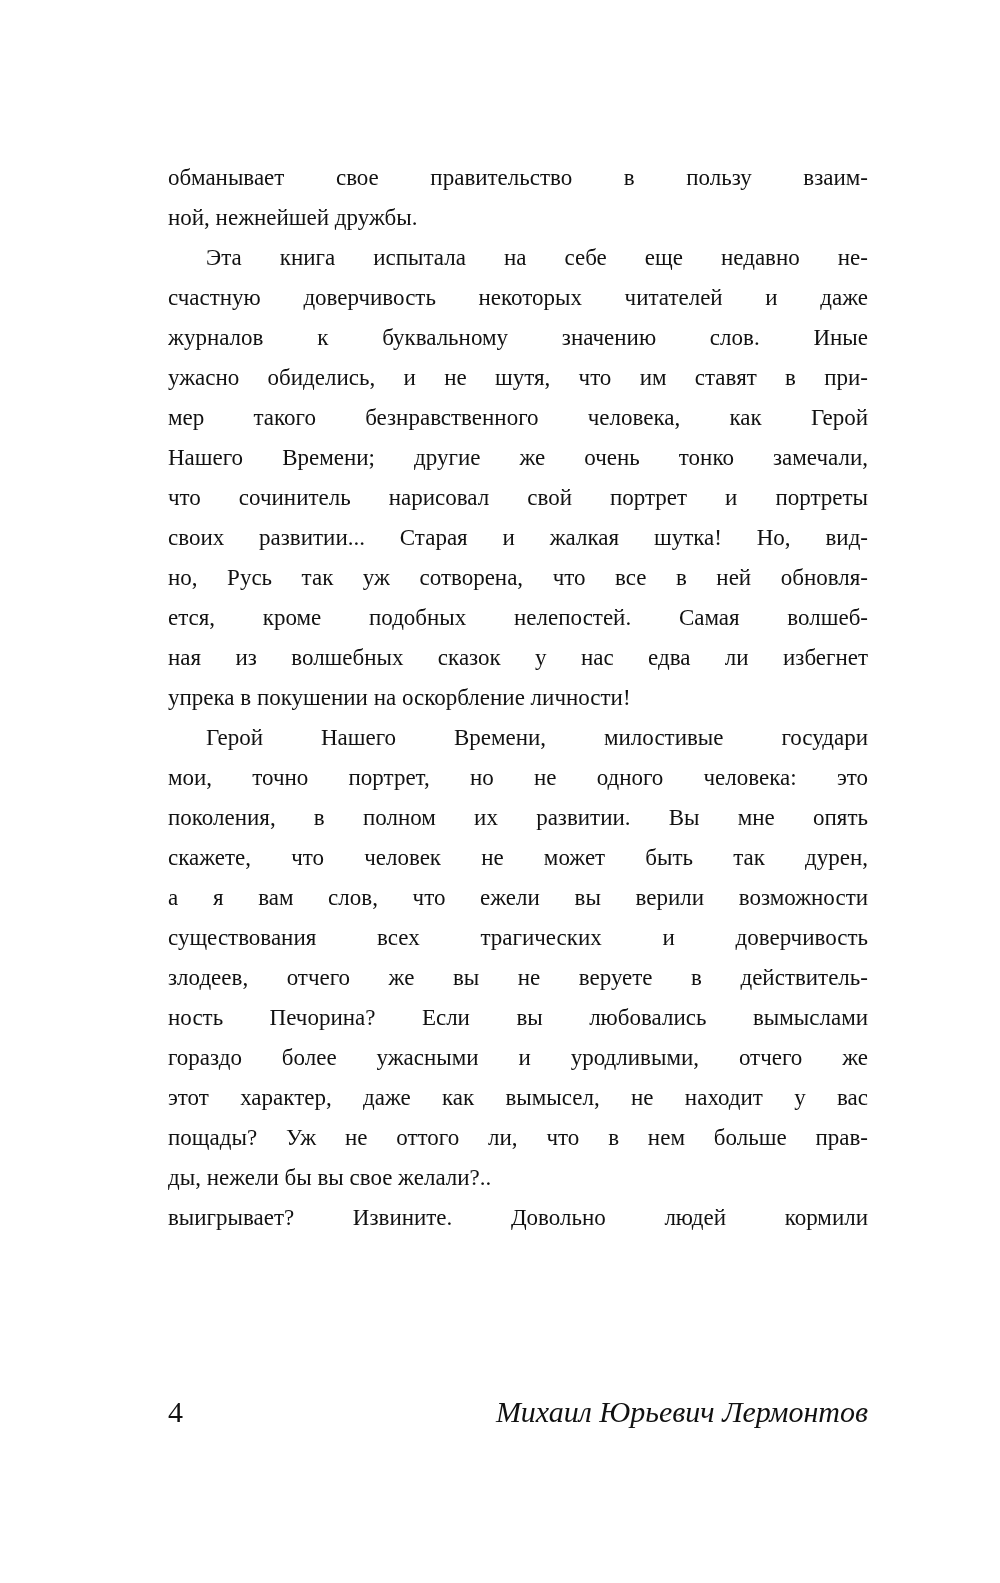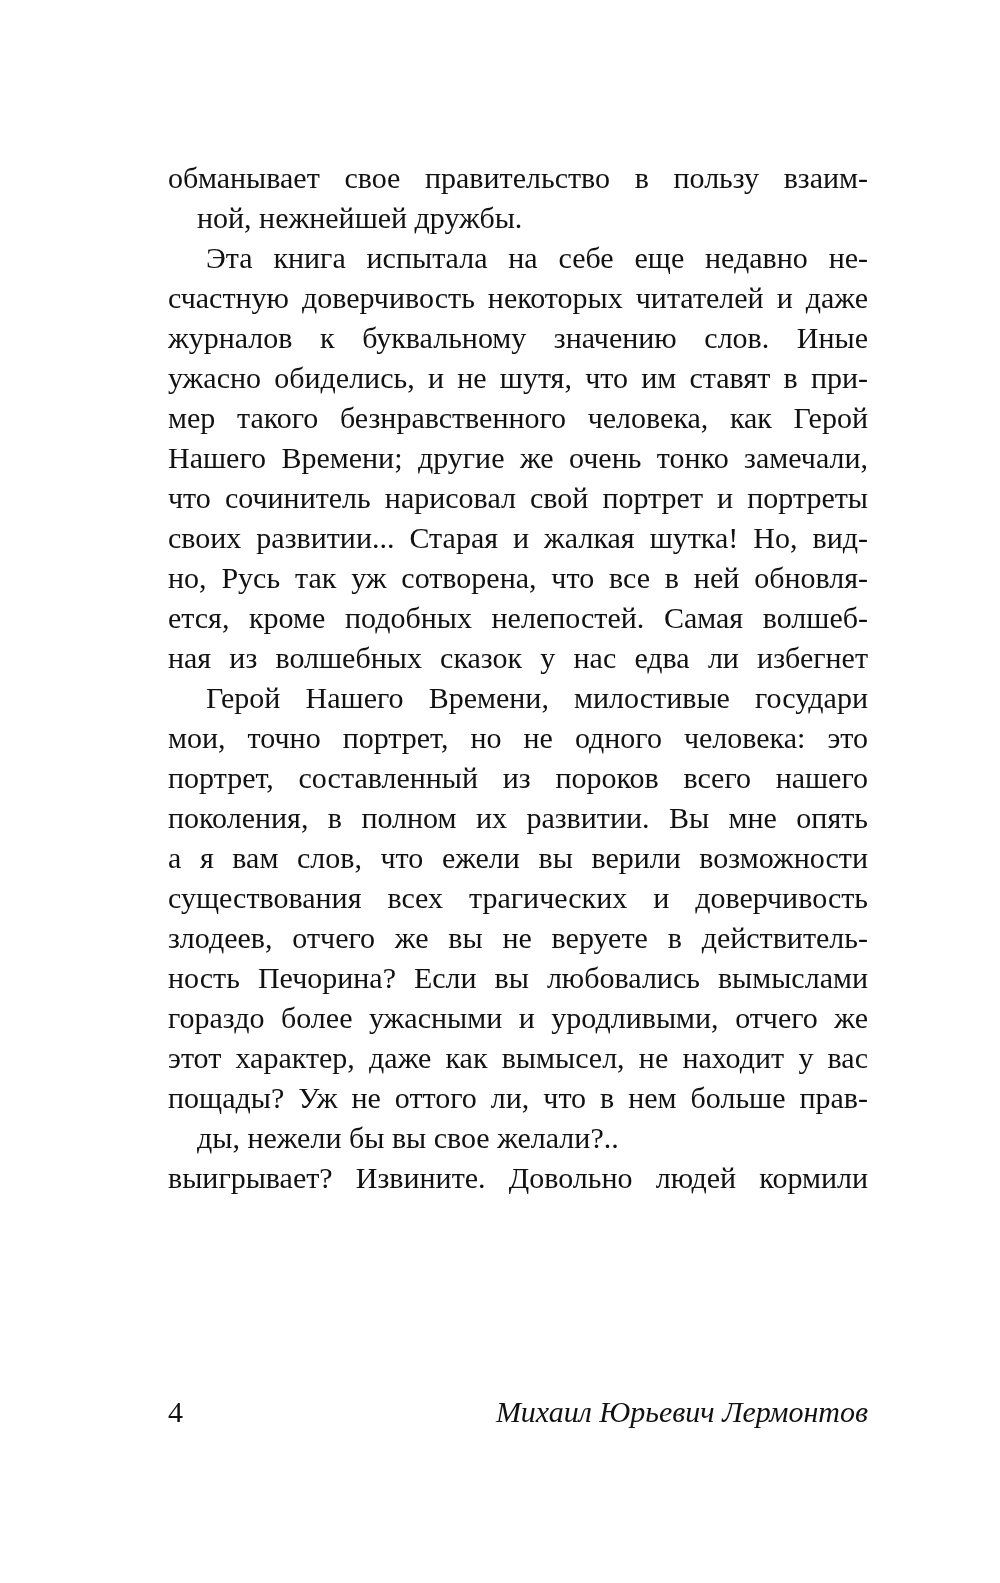--- a/index.html
+++ b/index.html
@@ -17,34 +17,33 @@
     font-family: "Liberation Serif", "DejaVu Serif", serif;
     overflow: hidden;
   }
   .text-block {
     position: absolute;
     left: 168px;
     top: 158px;
     width: 700px;
   }
   .line {
-    font-size: 30px;
+    font-size: 23px;
     line-height: 40px;
     height: 40px;
     text-align: justify;
     text-align-last: justify;
     white-space: normal;
     overflow: hidden;
   }
   .line.indent {
     text-indent: 38px;
   }
   .line.pend {
     text-align-last: left;
-    margin-left: 29px;
   }
   .footer {
     position: absolute;
     left: 168px;
     top: 1392px;
     width: 700px;
     display: flex;
     justify-content: space-between;
     align-items: baseline;
     font-size: 30px;
@@ -69,24 +68,25 @@
       <div class="line">счастную доверчивость некоторых читателей и даже</div>
       <div class="line">журналов к буквальному значению слов. Иные</div>
       <div class="line">ужасно обиделись, и не шутя, что им ставят в при-</div>
       <div class="line">мер такого безнравственного человека, как Герой</div>
       <div class="line">Нашего Времени; другие же очень тонко замечали,</div>
       <div class="line">что сочинитель нарисовал свой портрет и портреты</div>
       <div class="line">своих развитии... Старая и жалкая шутка! Но, вид-</div>
       <div class="line">но, Русь так уж сотворена, что все в ней обновля-</div>
       <div class="line">ется, кроме подобных нелепостей. Самая волшеб-</div>
       <div class="line">ная из волшебных сказок у нас едва ли избегнет</div>
+      <div class="line pend">упрека в покушении на оскорбление личности!</div>
       <div class="line indent">Герой Нашего Времени, милостивые государи</div>
       <div class="line">мои, точно портрет, но не одного человека: это</div>
-      <div class="line">портрет, составленный из пороков всего нашего</div>
       <div class="line">поколения, в полном их развитии. Вы мне опять</div>
+      <div class="line">скажете, что человек не может быть так дурен,</div>
       <div class="line">а я вам слов, что ежели вы верили возможности</div>
       <div class="line">существования всех трагических и доверчивость</div>
       <div class="line">злодеев, отчего же вы не веруете в действитель-</div>
       <div class="line">ность Печорина? Если вы любовались вымыслами</div>
       <div class="line">гораздо более ужасными и уродливыми, отчего же</div>
       <div class="line">этот характер, даже как вымысел, не находит у вас</div>
       <div class="line">пощады? Уж не оттого ли, что в нем больше прав-</div>
       <div class="line pend">ды, нежели бы вы свое желали?..</div>
       <div class="line">выигрывает? Извините. Довольно людей кормили</div>
     </main>

